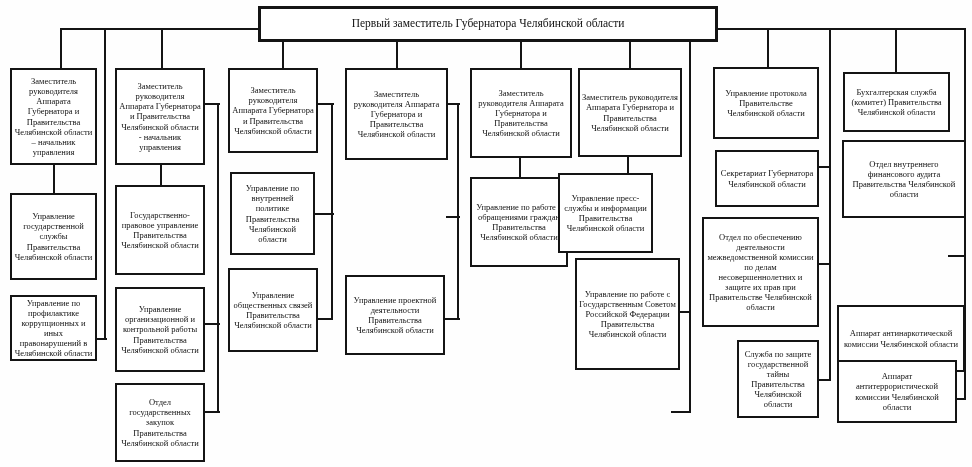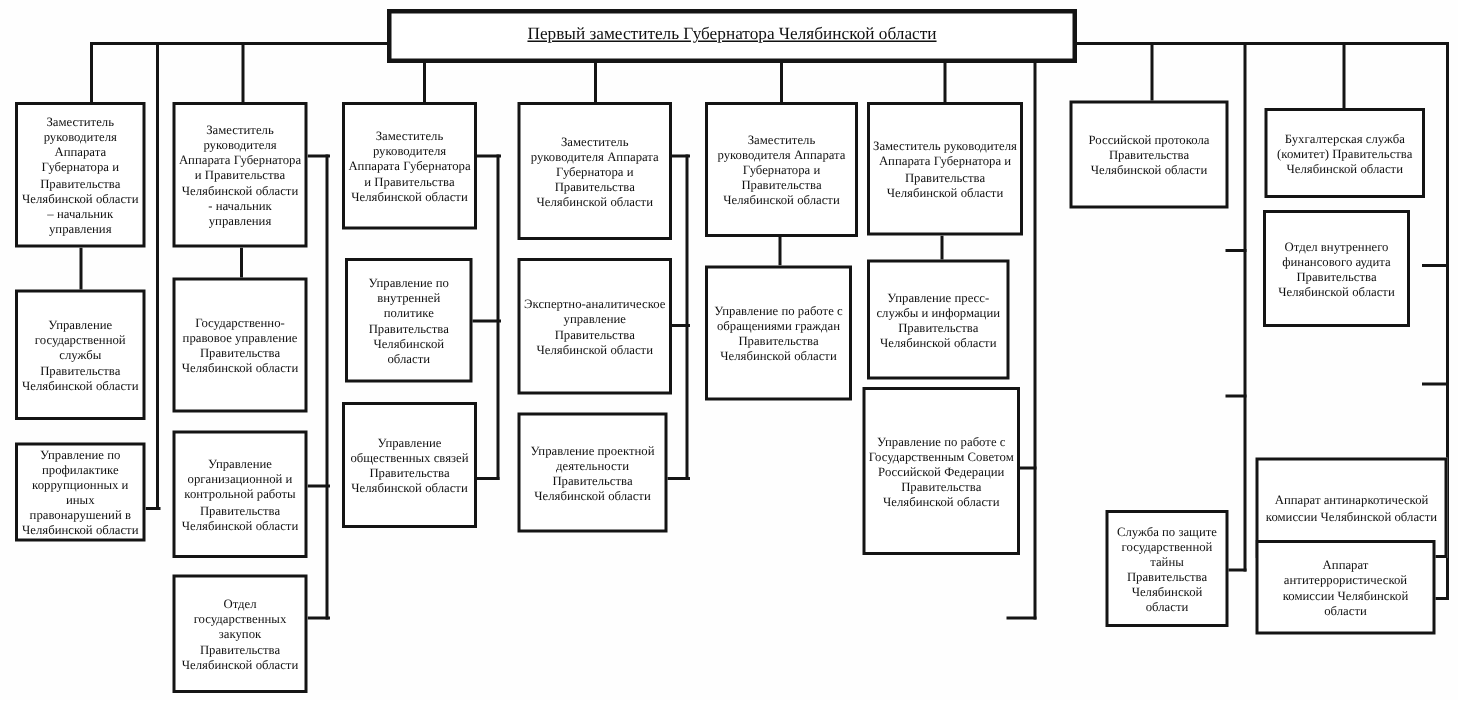--- a/index.html
+++ b/index.html
@@ -4,21 +4,21 @@
 <style>
   html,body{margin:0;padding:0;background:#fff;}
   #canvas{position:relative;width:972px;height:467px;background:#fefefe;overflow:hidden;
           font-family:"Liberation Serif", serif;}
   .ln{position:absolute;background:#141414;}
   .h{height:2px;}
   .v{width:2px;}
   .box{position:absolute;box-sizing:border-box;background:#fff;border:2px solid #141414;
        display:flex;align-items:center;justify-content:center;text-align:center;
        font-size:8.5px;line-height:1.18;color:#111;padding:1px 2px;z-index:1;}
-  .top{font-size:11.5px;border-width:3px;z-index:2;text-decoration:underline;}
+  .top{font-size:11.5px;border-width:3px;z-index:2;}
 </style>
 </head>
 <body>
 
 <div id="canvas">
 
   <div class="ln h" style="left:61px;top:28px;width:198px"></div>
   <div class="ln h" style="left:717px;top:28px;width:249px"></div>
 
   <div class="ln v" style="left:60px;top:28px;height:42px"></div>
@@ -77,31 +77,32 @@
   <div class="box" style="left:115px;top:68px;width:90px;height:97px">Заместитель руководителя Аппарата Губернатора и Правительства Челябинской области - начальник управления</div>
   <div class="box" style="left:115px;top:185px;width:90px;height:90px">Государственно-правовое управление Правительства Челябинской области</div>
   <div class="box" style="left:115px;top:287px;width:90px;height:85px">Управление организационной и контрольной работы Правительства Челябинской области</div>
   <div class="box" style="left:115px;top:383px;width:90px;height:79px">Отдел государственных закупок Правительства Челябинской области</div>
 
   <div class="box" style="left:228px;top:68px;width:90px;height:85px">Заместитель руководителя Аппарата Губернатора и Правительства Челябинской области</div>
   <div class="box" style="left:230px;top:172px;width:85px;height:83px">Управление по внутренней политике Правительства Челябинской области</div>
   <div class="box" style="left:228px;top:268px;width:90px;height:84px">Управление общественных связей Правительства Челябинской области</div>
 
   <div class="box" style="left:345px;top:68px;width:103px;height:92px">Заместитель руководителя Аппарата Губернатора и Правительства Челябинской области</div>
-  <div class="box" style="left:345px;top:172px;width:103px;height:91px">Экспертно-аналитическое управление Правительства Челябинской области</div>
   <div class="box" style="left:345px;top:275px;width:100px;height:80px">Управление проектной деятельности Правительства Челябинской области</div>
 
   <div class="box" style="left:470px;top:68px;width:102px;height:90px">Заместитель руководителя Аппарата Губернатора и Правительства Челябинской области</div>
   <div class="box" style="left:470px;top:177px;width:98px;height:90px">Управление по работе с обращениями граждан Правительства Челябинской области</div>
 
   <div class="box" style="left:578px;top:68px;width:104px;height:89px">Заместитель руководителя Аппарата Губернатора и Правительства Челябинской области</div>
-  <div class="box" style="left:578px;top:173px;width:95px;height:80px">Управление пресс-службы и информации Правительства Челябинской области</div>
+  <div class="box" style="left:558px;top:173px;width:95px;height:80px">Управление пресс-службы и информации Правительства Челябинской области</div>
   <div class="box" style="left:575px;top:258px;width:105px;height:112px">Управление по работе с Государственным Советом Российской Федерации Правительства Челябинской области</div>
 
-  <div class="box" style="left:713px;top:67px;width:106px;height:72px">Российской протокола Правительства Челябинской области</div>
+  <div class="box" style="left:713px;top:67px;width:106px;height:72px">Управление протокола Правительстве Челябинской области</div>
+  <div class="box" style="left:715px;top:150px;width:104px;height:57px">Секретариат Губернатора Челябинской области</div>
+  <div class="box" style="left:702px;top:217px;width:117px;height:110px">Отдел по обеспечению деятельности межведомственной комиссии по делам несовершеннолетних и защите их прав при Правительстве Челябинской области</div>
   <div class="box" style="left:737px;top:340px;width:82px;height:78px">Служба по защите государственной тайны Правительства Челябинской области</div>
 
   <div class="box" style="left:843px;top:72px;width:107px;height:60px">Бухгалтерская служба (комитет) Правительства Челябинской области</div>
-  <div class="box" style="left:842px;top:140px;width:98px;height:78px">Отдел внутреннего финансового аудита Правительства Челябинской области</div>
+  <div class="box" style="left:842px;top:140px;width:124px;height:78px">Отдел внутреннего финансового аудита Правительства Челябинской области</div>
   <div class="box" style="left:837px;top:305px;width:128px;height:67px">Аппарат антинаркотической комиссии Челябинской области</div>
   <div class="box" style="left:837px;top:360px;width:120px;height:63px">Аппарат антитеррористической комиссии Челябинской области</div>
 
 </div>
 
 </body></html>

